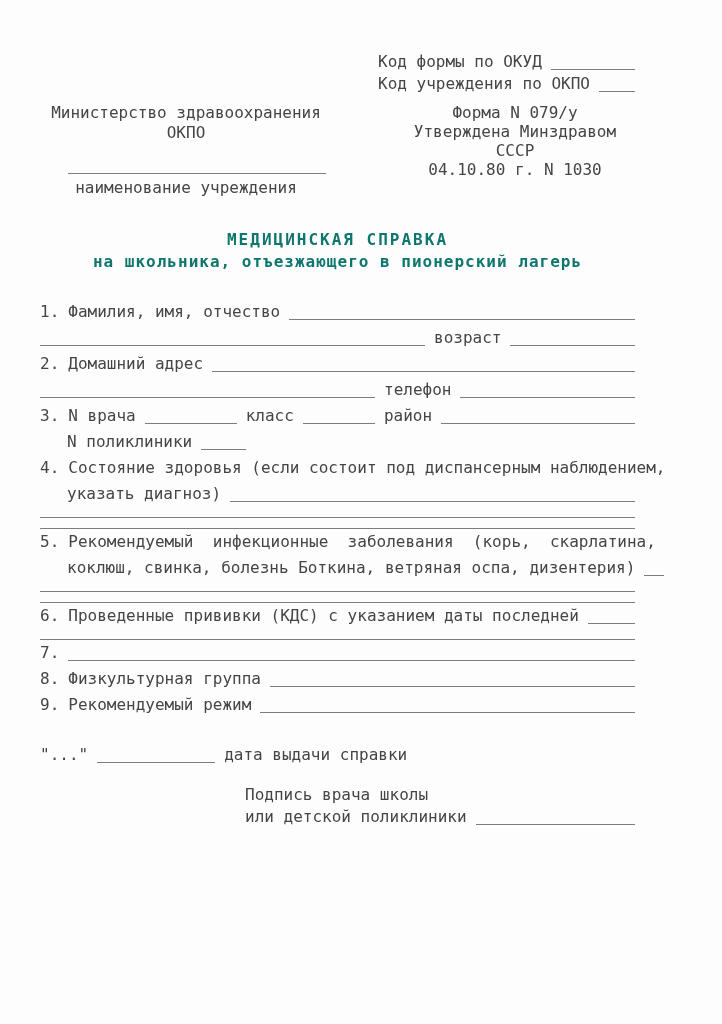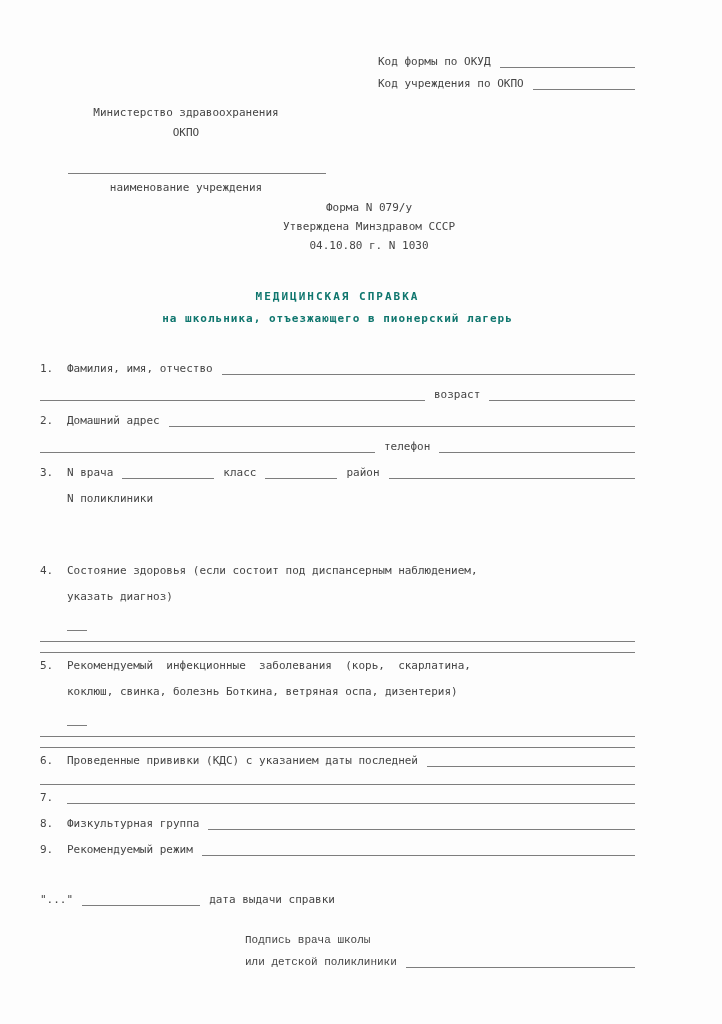--- a/index.html
+++ b/index.html
@@ -3,50 +3,50 @@
 <meta charset="utf-8">
 <style>
   html,body{margin:0;padding:0;background:#ffffff;}
   .page{
     position:relative;
     width:722px;height:1024px;
     background:#fdfdfd;
     box-sizing:border-box;
     padding:52px 87px 0 40px;
     font-family:"DejaVu Sans Mono","Liberation Mono",monospace;
-    font-size:11px;
+    font-size:16px;
     color:#454545;
     overflow:hidden;
   }
   .row{display:flex;align-items:baseline;line-height:20px;margin-bottom:6px;column-gap:9px;}
   .row span{white-space:pre;}
   .num{flex:0 0 18px;}
-  .indent{margin-left:27px;flex-direction:column;}
+  .indent{margin-left:27px;}
   .bl{
     display:inline-block;
     border-bottom:1px solid #7d7d7d;
     height:4px;
     align-self:baseline;
     transform:translateY(3px);
   }
   .grow{flex:1 1 20px;min-width:20px;}
   
   .okud{margin-left:338px;}
   .okud .row{margin-bottom:2px;}
-  .cols{display:flex;margin-top:9px;flex-direction:column;}
+  .cols{display:flex;margin-top:9px;}
   .left-col{width:292px;text-align:center;line-height:20px;}
   .left-col .uline{display:block;border-bottom:1px solid #7d7d7d;height:0;margin:30px 6px 4px 28px;}
   .right-col{margin-left:63px;flex:1;text-align:center;line-height:19px;}
   
   .title-block{text-align:center;margin-top:32px;color:#0f766e;font-weight:bold;}
   .title-main{letter-spacing:2px;line-height:20px;}
   .title-sub{letter-spacing:1px;line-height:20px;margin-top:2px;}
   .form{margin-top:30px;}
   .footer-date{margin-top:30px;}
-  .sign-block{margin-top:20px;margin-left:205px;font-family:Liberation Mono, monospace;}
+  .sign-block{margin-top:20px;margin-left:205px;}
   .sign-block .row{margin-bottom:2px;}
 </style>
 </head>
 <body>
 
 <div class="page">
 
   <div class="okud">
     <div class="row">
       <span>Код формы по ОКУД</span>

